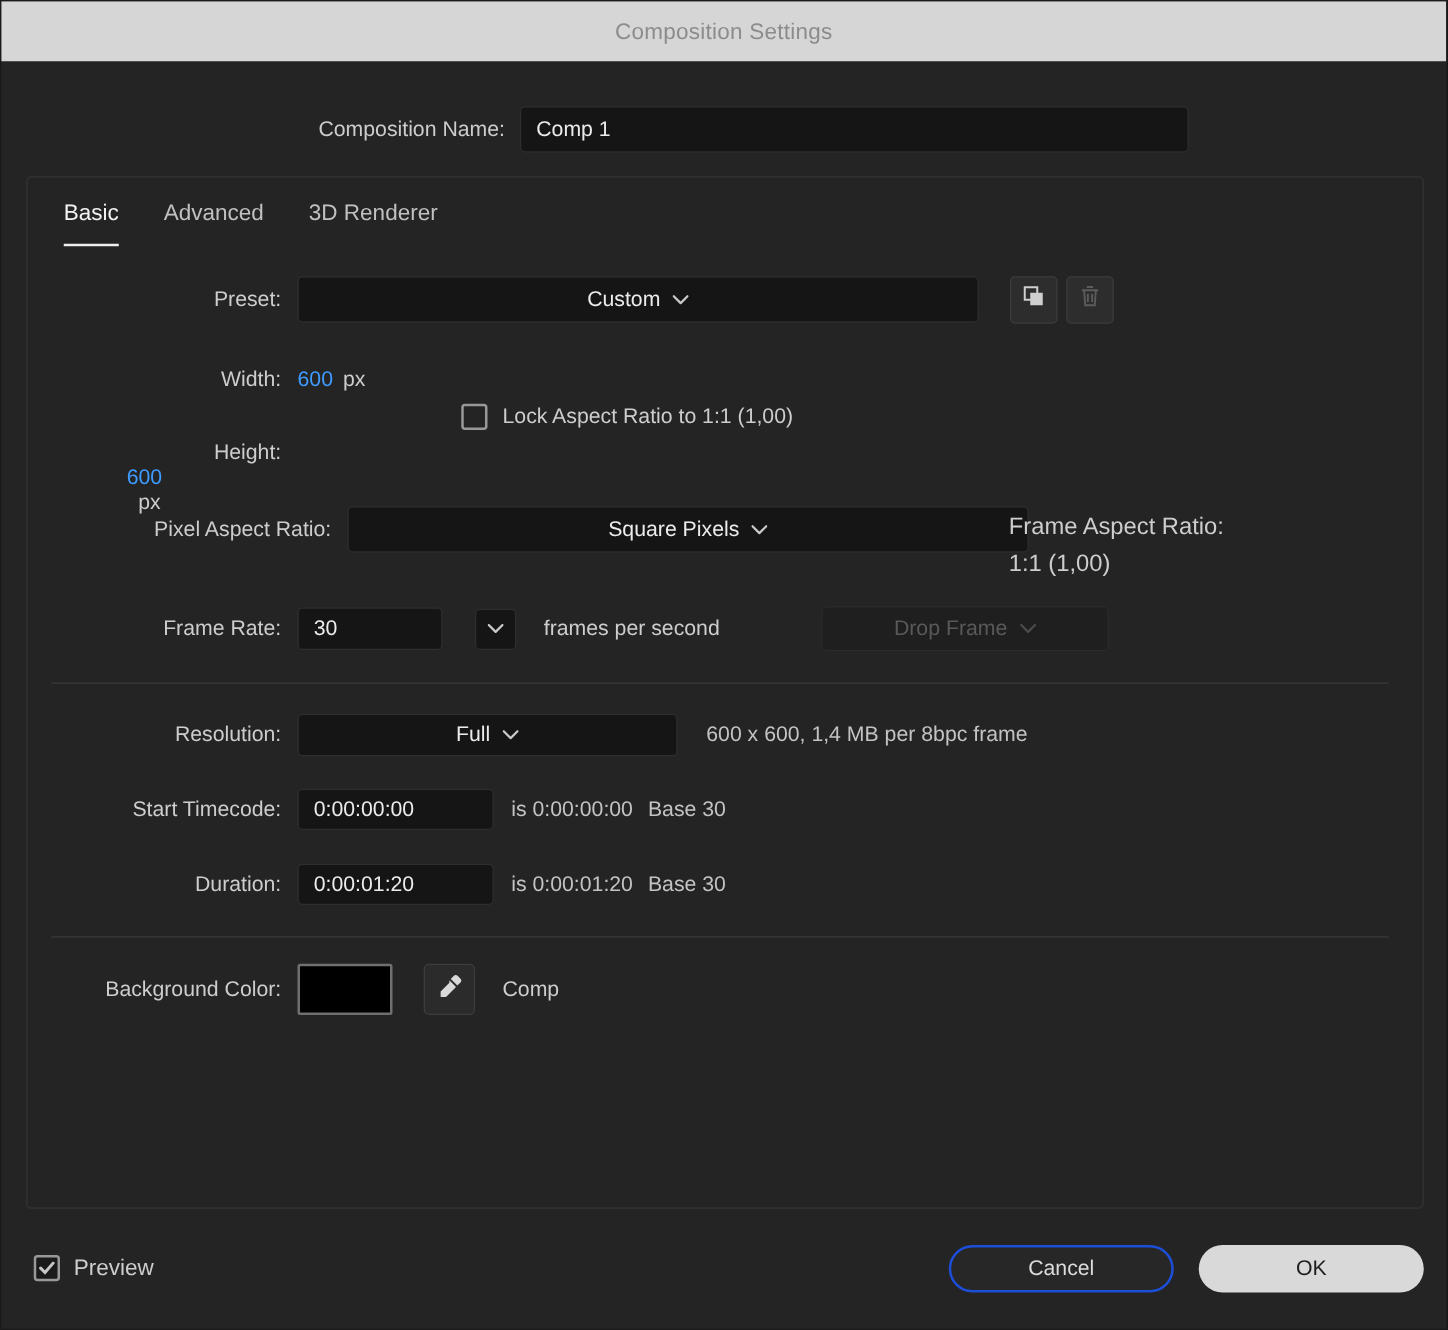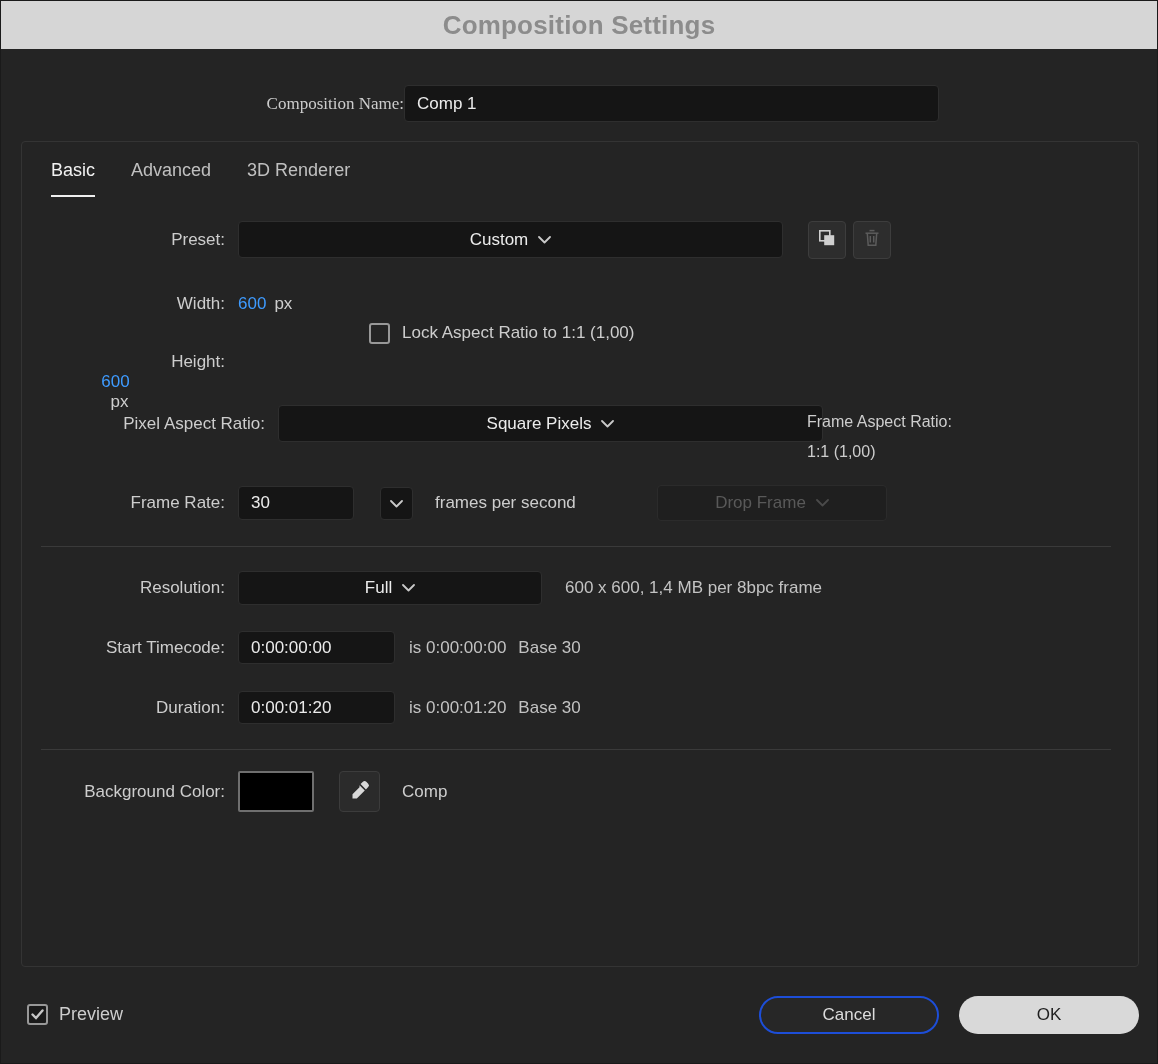--- a/index.html
+++ b/index.html
@@ -10,40 +10,40 @@
     position:relative; width:1158px; height:1064px;
     background:#242424; overflow:hidden;
     border:1px solid #1a1a1a;
   }
 
   
   .titlebar{
     position:absolute; top:0; left:0; right:0; height:48px;
     background:#d6d6d6; display:flex; align-items:center; justify-content:center;
   }
-  .titlebar .title{ font-size:26px; font-weight:bold; color:#8c8c8c; letter-spacing:.2px; }
+  .titlebar .title{ font-size:18px; font-weight:normal; color:#8c8c8c; letter-spacing:.2px; }
 
   
   .row{ position:absolute; left:0; display:flex; align-items:center; }
   .lbl{ color:#cdcdcd; font-size:17px; white-space:nowrap; }
   .col-lbl{ width:224px; text-align:right; margin-right:13px; flex:none; }
 
   
   .field{
     background:#151515; border:1px solid #2e2e2e; border-radius:4px;
     color:#ececec; font-size:17px; font-family:"Liberation Sans",sans-serif;
     display:flex; align-items:center; padding:0 12px; outline:none;
   }
   input.field{ display:block; }
   .select{ justify-content:center; cursor:default; }
   .chev{ display:flex; align-items:center; color:#c9c9c9; flex:none; margin-left:10px; }
 
   
   .name-row{ top:84px; height:37px; }
-  .name-row .name-lbl{ width:403px; text-align:right; flex:none;font-family:Liberation Serif, serif; }
+  .name-row .name-lbl{ width:403px; text-align:right; margin-right:12px; flex:none; }
   .name-row input{ width:535px; height:37px; }
 
   
   .panel{
     position:absolute; left:20px; top:140px; width:1118px; height:826px;
     border:1px solid #343434; border-radius:4px; pointer-events:none;
   }
 
   
   .tabs{ position:absolute; left:50px; top:159px; display:flex; gap:36px; }
@@ -74,21 +74,21 @@
   }
   .checkbox svg{ display:none; }
   .checkbox.checked{ background:#1a1a1a; }
   .checkbox.checked svg{ display:block; }
   .lock-row{ top:320px; height:24px; left:368px; }
   .lock-row .lbl{ margin-left:12px; }
 
   
   .par-row{ top:404px; height:37px;padding-left:40px; }
   .par-row .select{ width:545px; height:37px; }
-  .far-block{ position:absolute; left:806px; top:406px; color:#cdcdcd; font-size:16px; line-height:30px; }
+  .far-block{ position:absolute; left:806px; top:406px; color:#cdcdcd; font-size:19px; line-height:30px; }
 
   
   .fr-row{ top:485px; height:34px; }
   .fr-row input{ width:116px; height:34px; }
   .fr-chevbtn{
     width:33px; height:33px; margin-left:26px; border-radius:4px;
     background:#151515; border:1px solid #2e2e2e;
     display:flex; align-items:center; justify-content:center; color:#c9c9c9; cursor:default;
   }
   .fr-suffix{ margin-left:22px; }

